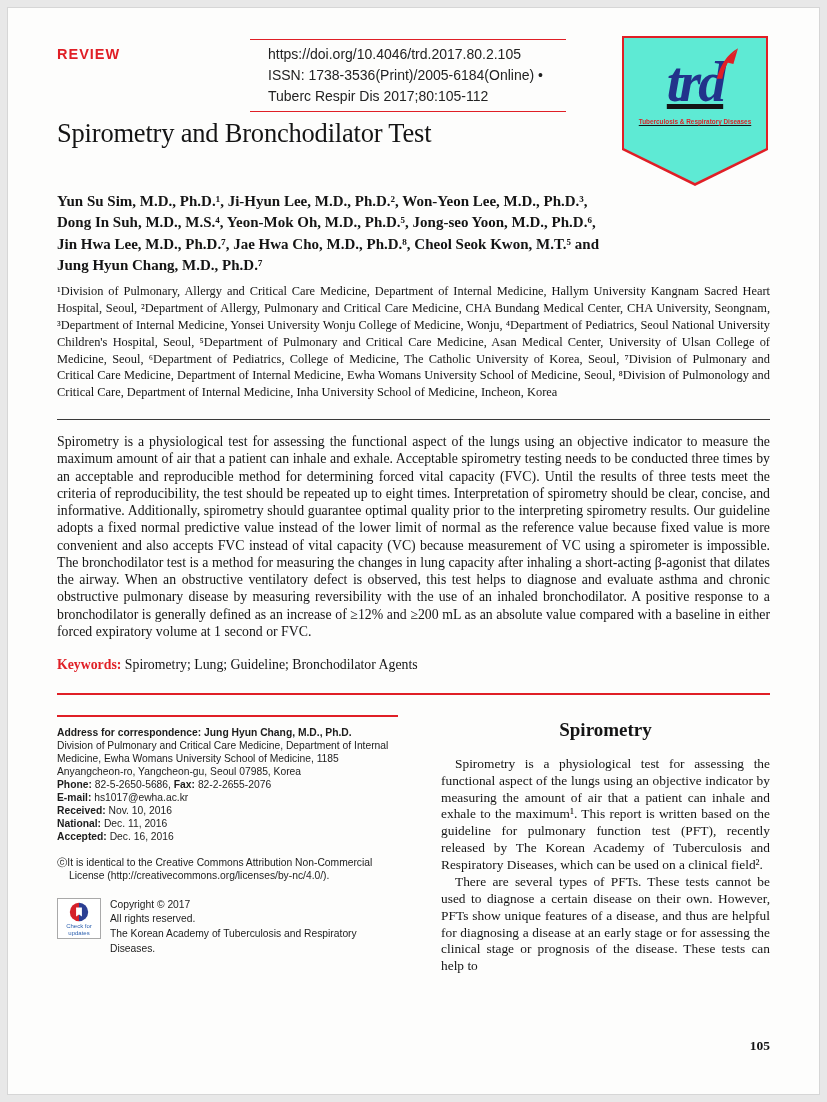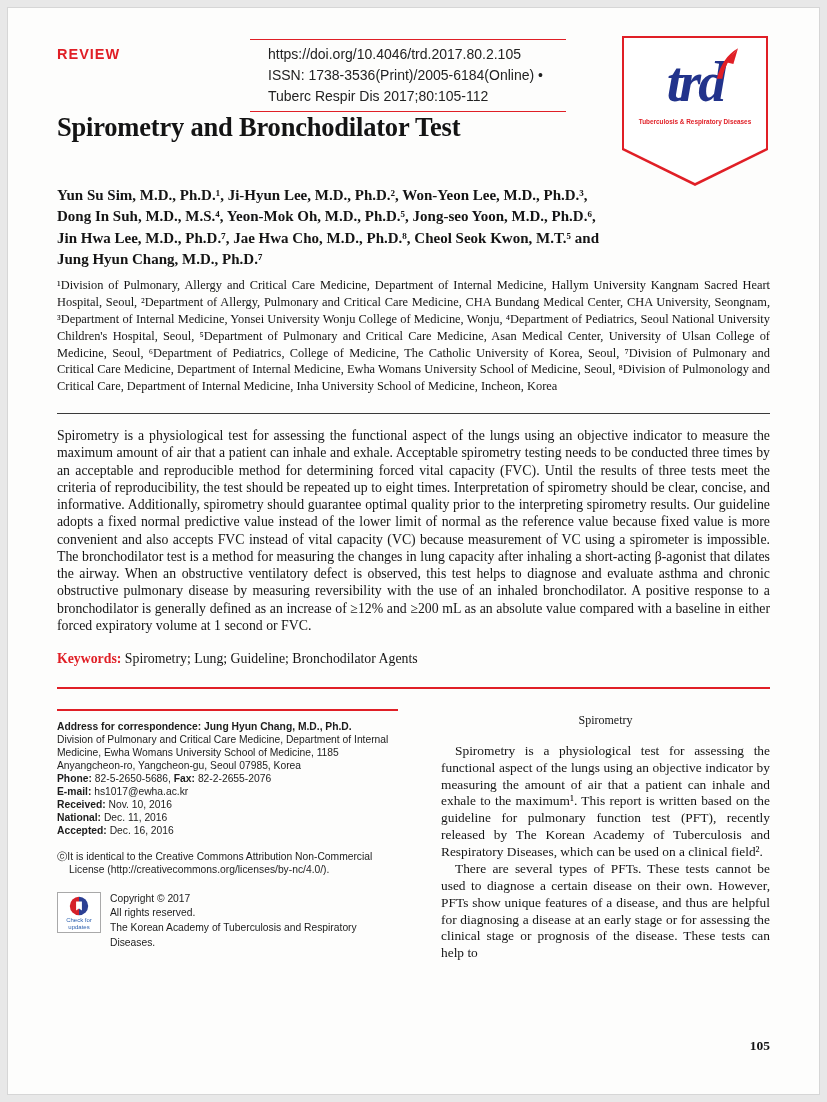--- a/index.html
+++ b/index.html
@@ -8,47 +8,47 @@
   body { background:#e8e8e8; font-family:"Liberation Serif","DejaVu Serif",serif; color:#141414; }
   .page { position:absolute; left:7px; top:7px; width:813px; height:1088px; background:#fdfdfc; border:1px solid #d6d6d6; }
   .content { position:relative; height:100%; padding:0 49px; }
 
   
   .header { position:relative; height:94px; }
   .review { position:absolute; left:0; top:38px; color:var(--red); font-family:"Liberation Sans","DejaVu Sans",sans-serif; font-weight:bold; font-size:14.5px; letter-spacing:1px; }
   .doi-block { position:absolute; left:193px; top:31px; width:316px; border-top:1.5px solid var(--red); border-bottom:1.5px solid var(--red); padding:4px 0 4px 18px; font-family:"Liberation Sans","DejaVu Sans",sans-serif; font-size:14px; line-height:1.5; color:#222; }
   .logo { position:absolute; right:2px; top:28px; width:146px; height:150px; z-index:5; }
   .logo-outer { width:100%; height:100%; background:var(--red); clip-path:polygon(0 0,100% 0,100% 76%,50% 100%,0 76%); position:relative; }
-  .logo-inner { position:absolute; left:2px; top:2px; right:2px; bottom:3px; background:#ffffff; clip-path:polygon(0 0,100% 0,100% 76%,50% 100%,0 76%); }
+  .logo-inner { position:absolute; left:2px; top:2px; right:2px; bottom:3px; background:#5eead4; clip-path:polygon(0 0,100% 0,100% 76%,50% 100%,0 76%);text-decoration:underline; }
   .logo-text { position:relative; width:fit-content; margin:16px auto 0; font-size:56px; line-height:1; color:var(--blue); font-weight:bold; font-style:italic; letter-spacing:-3px; }
   .accent-svg { position:absolute; right:-15px; top:-6px; width:24px; height:32px; }
   .logo-subtitle { margin-top:8px; text-align:center; color:var(--red); font-family:"Liberation Sans","DejaVu Sans",sans-serif; font-weight:bold; font-size:6.4px; }
 
-  .title { margin-top:10px; font-size:26.5px; font-weight:bold; letter-spacing:-0.2px; }
+  .title { margin-top:16px; font-size:26.5px; font-weight:normal; letter-spacing:-0.2px; }
   .authors { margin-top:42px; max-width:560px; font-size:15px; font-weight:bold; line-height:1.42; }
   .affiliations { margin-top:7px; font-size:12.4px; line-height:1.36; text-align:justify; }
   .abstract-rule { margin-top:18px; border:none; border-top:1.5px solid #3a3a3a; }
   .abstract { margin-top:13px; font-size:13.8px; line-height:1.25; text-align:justify; }
   .keywords { margin-top:17px; font-size:13.8px; }
   .kw-label { color:var(--red); font-weight:bold; }
   .red-rule { margin-top:20px; border:none; border-top:2.5px solid var(--red); }
 
   .cols { display:flex; gap:43px; margin-top:20px; }
   .col-left { flex:none; width:341px; border-top:2.5px solid var(--red); padding-top:10px; font-family:"Liberation Sans","DejaVu Sans",sans-serif; font-size:10.3px; line-height:1.26; color:#1c1c1c; }
   .corr-heading { font-weight:bold; }
   .corr b { font-weight:bold; }
   .license-note { margin-top:13px; padding-left:12px; text-indent:-12px; }
   .copy-row { margin-top:15px; display:flex; gap:9px; align-items:flex-start; }
   .crossmark { flex:none; width:44px; border:1px solid #a9a9a9; padding:3px 2px 2px; text-align:center; cursor:pointer; background:#fff; }
   .crossmark svg { width:20px; height:20px; display:block; margin:0 auto; }
   .crossmark-label { margin-top:1px; font-size:6px; line-height:1.15; color:#2b5fae; }
   .copyright { line-height:1.42; }
 
   .col-right { flex:1; }
-  .section-title { margin:4px 0 15px; text-align:center; font-size:12px; font-weight:normal; }
+  .section-title { margin:4px 0 15px; text-align:center; font-size:19px; font-weight:bold; }
   .body-para { font-size:13.4px; line-height:1.25; text-align:justify; text-indent:14px; margin-bottom:1px; }
 
   .page-num { position:absolute; right:49px; bottom:40px; font-size:13.5px; font-weight:bold;text-align:right; }
   .email-link { color:inherit; text-decoration:none; }
 </style>
 </head>
 <body>
 
 <div class="page">
   <div class="content">

